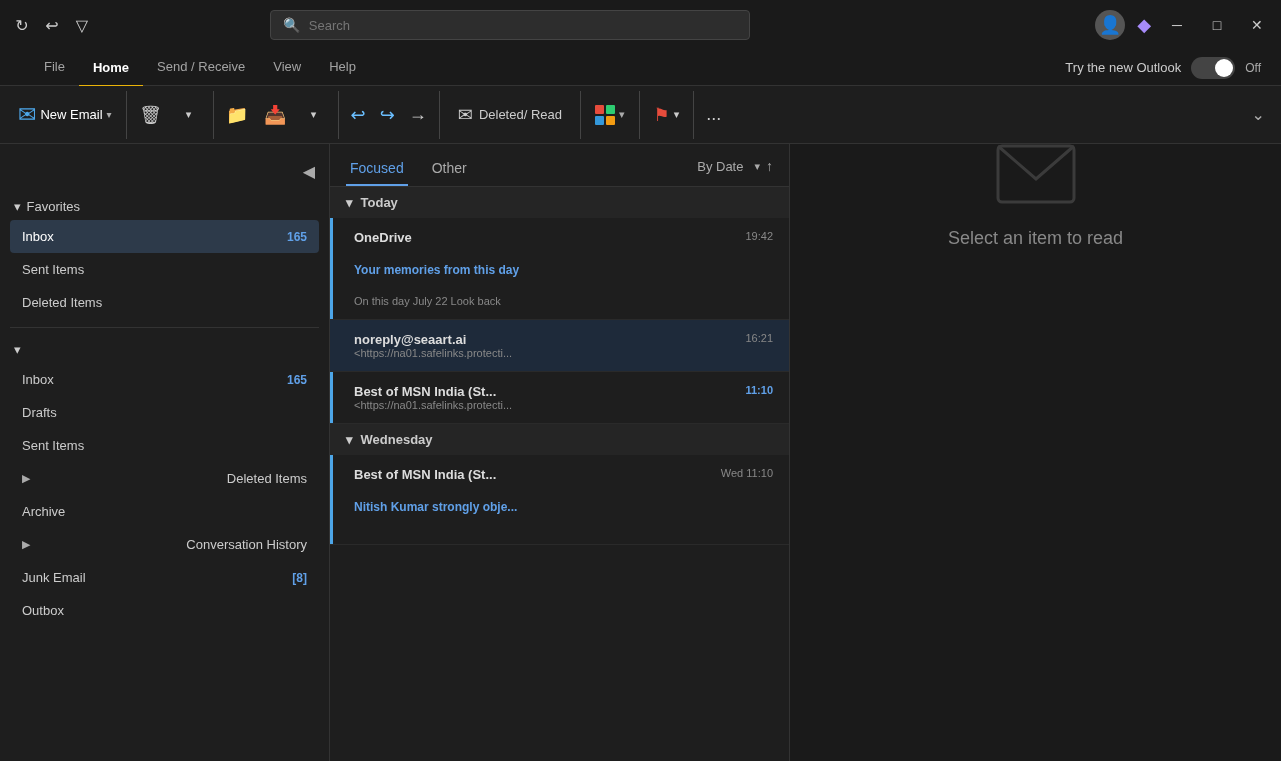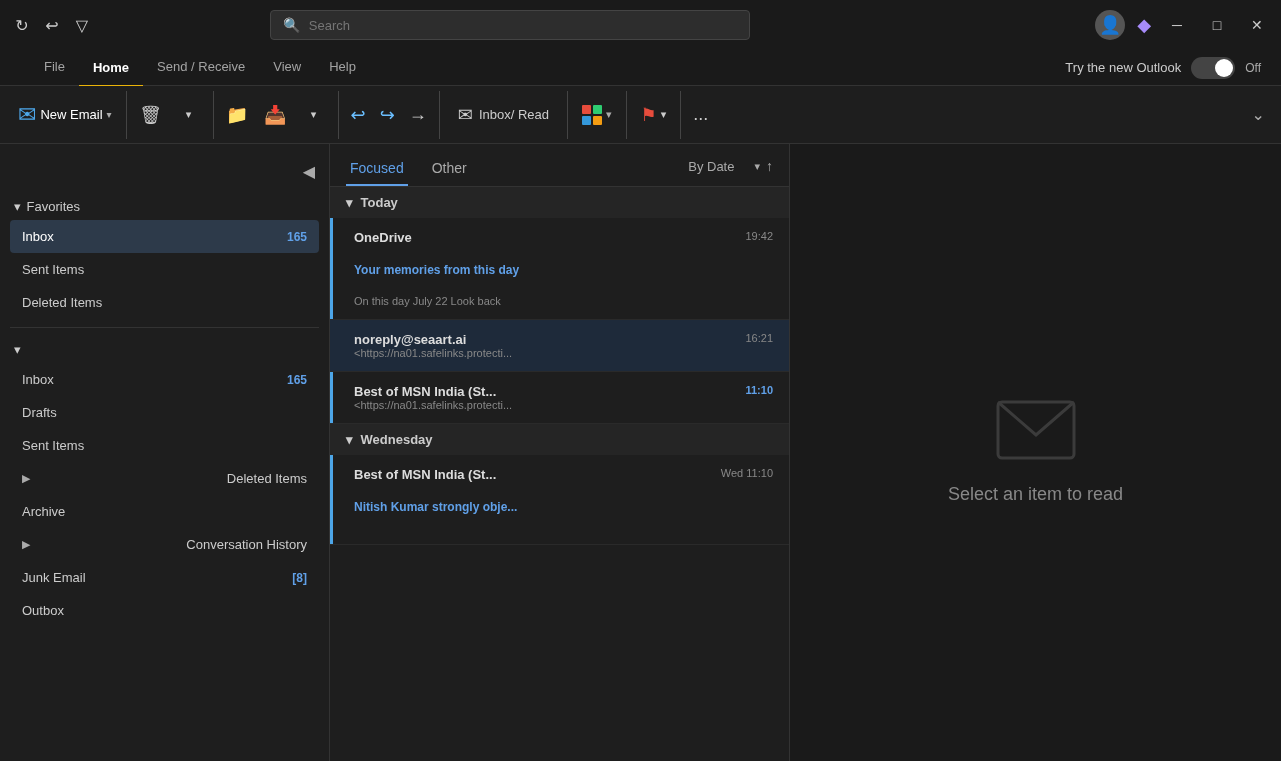--- a/index.html
+++ b/index.html
@@ -350,21 +350,21 @@
       font-size: 14px;
       border-bottom: 2px solid transparent;
     }
     .tab.active {
       color: #60a0e8;
       border-bottom: 2px solid #60a0e8;
     }
     .sort-btn {
       display: flex;
       align-items: center;
-      gap: 20px;
+      gap: 11px;
       cursor: pointer;
       color: #aaa;
     }
     .sort-up-btn {
       cursor: pointer;
       color: #aaa;
       font-size: 14px;
     }
 
     
@@ -426,21 +426,21 @@
       color: #60a0e8;
       font-weight: 600;
     }
 
     
     .reading-pane {
       flex: 1;
       background: #1a1a1a;
       display: flex;
       align-items: center;
-      justify-content: center;
+      justify-content: flex-start;
       flex-direction: column;
       gap: 24px;
     }
     .mail-envelope-icon {
       width: 80px;
       height: 60px;
       opacity: 0.3;
     }
     .select-to-read {
       color: #888;
@@ -513,21 +513,21 @@
 
   <div class="ribbon-btn-group">
     <div class="arrow-btn reply">↩</div>
     <div class="arrow-btn reply">↪</div>
     <div class="arrow-btn">→</div>
   </div>
 
   <div class="ribbon-btn-group">
     <div class="unread-read-btn">
       <span style="font-size:18px;">✉</span>
-      <span>Inbox/ Read</span>
+      <span>Deleted/ Read</span>
     </div>
   </div>
 
   <div class="ribbon-btn-group">
     <div class="color-grid-btn">
       <div class="color-squares">
         <div class="cs1"></div>
           <div class="cs2"></div>
         <div class="cs3"></div>
           <div class="cs4"></div>

